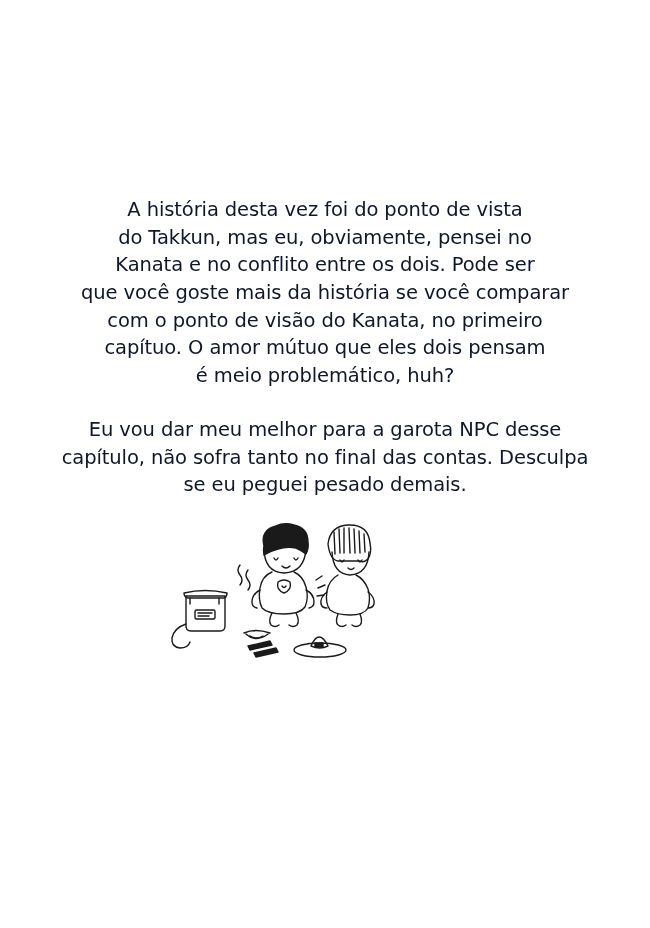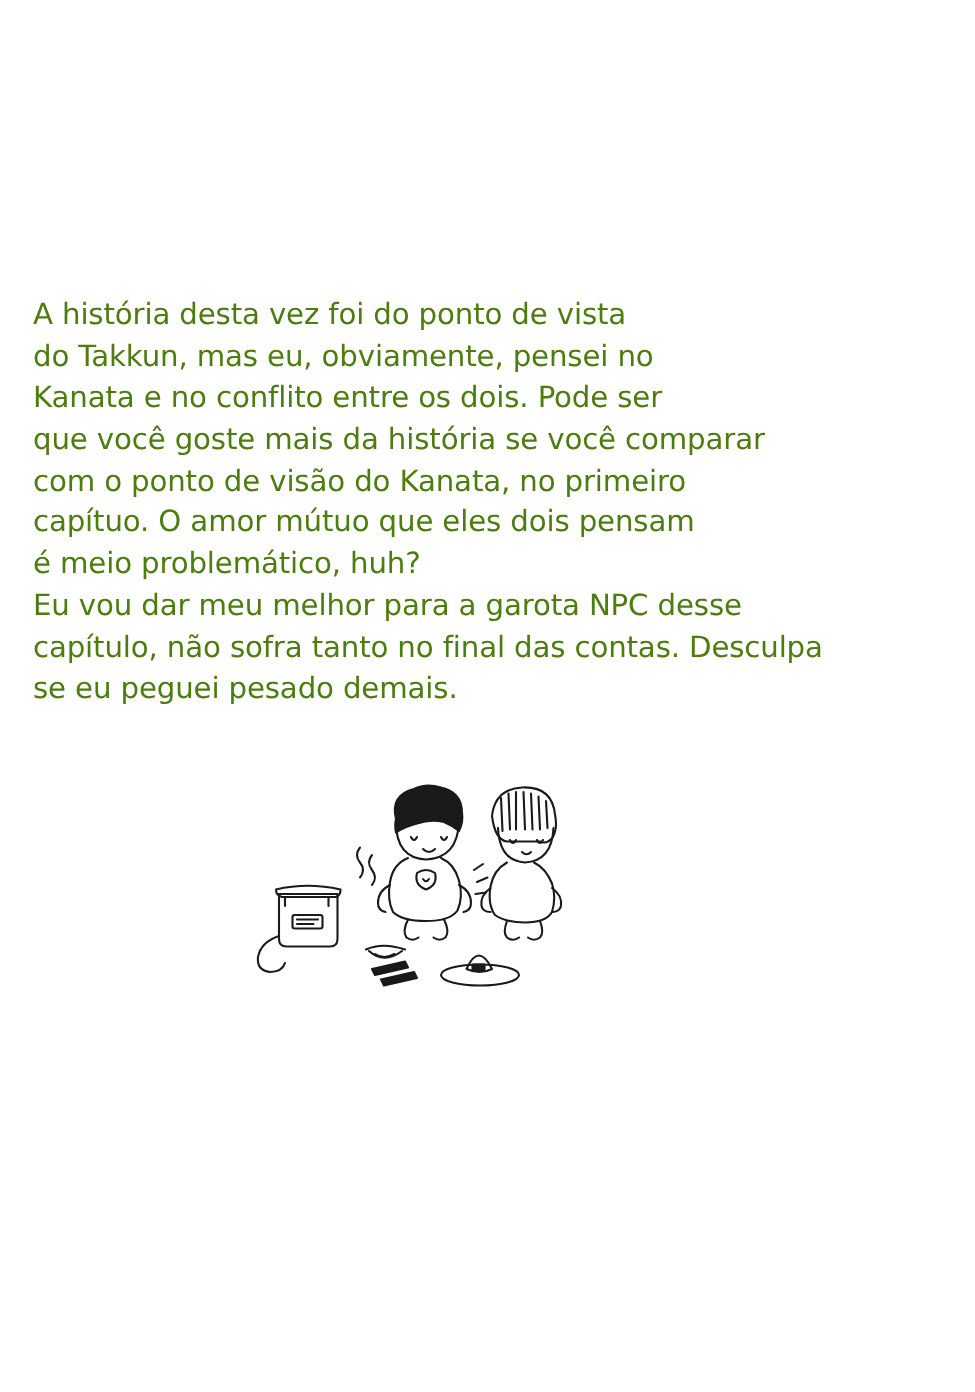--- a/index.html
+++ b/index.html
@@ -18,31 +18,33 @@
     width: 650px;
     height: 928px;
     background: #ffffff;
     box-sizing: border-box;
   }
   .afterword {
     position: absolute;
     top: 196px;
     left: 22px;
     width: 606px;
-    color: #4d7c0f;
+    text-align: center;
+    color: #0f172a;
   }
   .para {
     font-family: "DejaVu Sans", sans-serif;
     font-size: 19.5px;
     line-height: 1.42;
     letter-spacing: -0.1px;
     margin: 0;
     white-space: pre-line;
   }
   .para.second {
+    margin-top: 26px;
   }
   .art {
     position: absolute;
     left: 168px;
     top: 500px;
     width: 260px;
     height: 170px;
   }
   .art svg {
     display: block;

